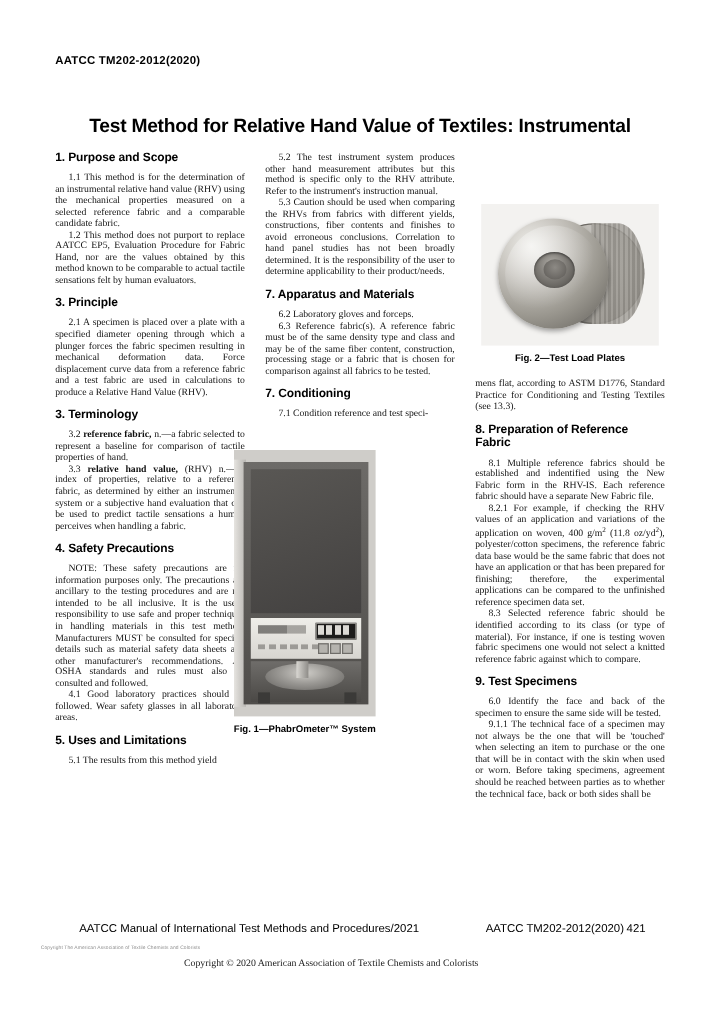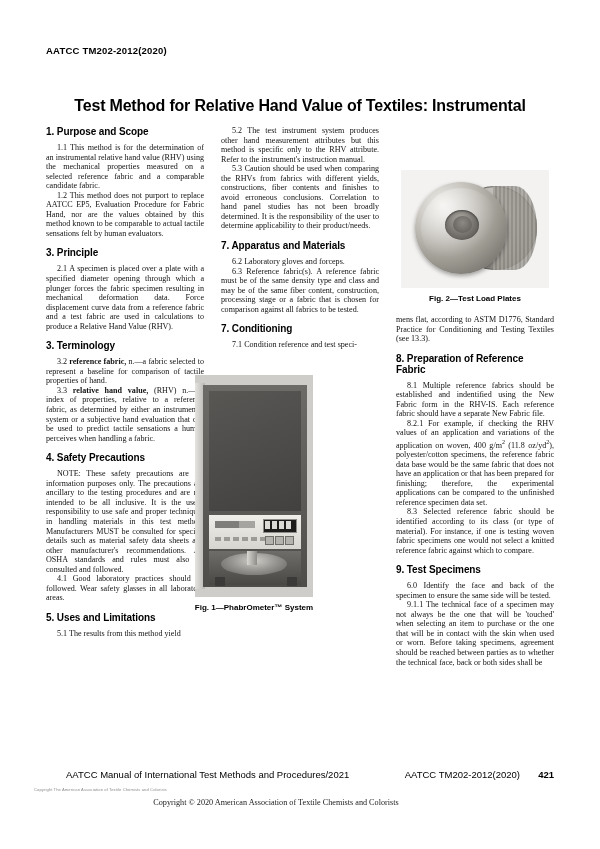--- a/index.html
+++ b/index.html
@@ -90,21 +90,21 @@
   .cab-plunger{position:absolute;left:52px;top:176px;width:10px;height:14px;
       background:linear-gradient(90deg,#d9d7d2,#8e8c88);}
   .cab-foot{position:absolute;top:202px;width:10px;height:9px;background:#3b3a38;}
   .cab-foot.f1{left:20px;} .cab-foot.f2{left:92px;}
 
   
   .footer{position:absolute;left:46px;top:769px;width:508px;
       font-family:"Liberation Sans", sans-serif;font-size:9.5px;color:#000;}
   .footer-left{position:absolute;left:0;top:0;margin-left:20px;}
   .footer-right{position:absolute;right:34px;top:0;}
-  .footer-page{position:absolute;right:0;top:0;font-weight:bold;}
+  .footer-page{position:absolute;right:16px;top:0;}
   .watermark{position:absolute;left:34px;top:787px;
       font-family:"Liberation Sans", sans-serif;font-size:4.1px;color:#8d8d8d;
       letter-spacing:.1px;}
   .copyright{position:absolute;left:0;top:798px;width:552px;text-align:center;
       font-family:"Liberation Serif", serif;font-size:8.2px;color:#1a1a1a;}
 </style>
 </head>
 <body>
 
 <div class="page">

